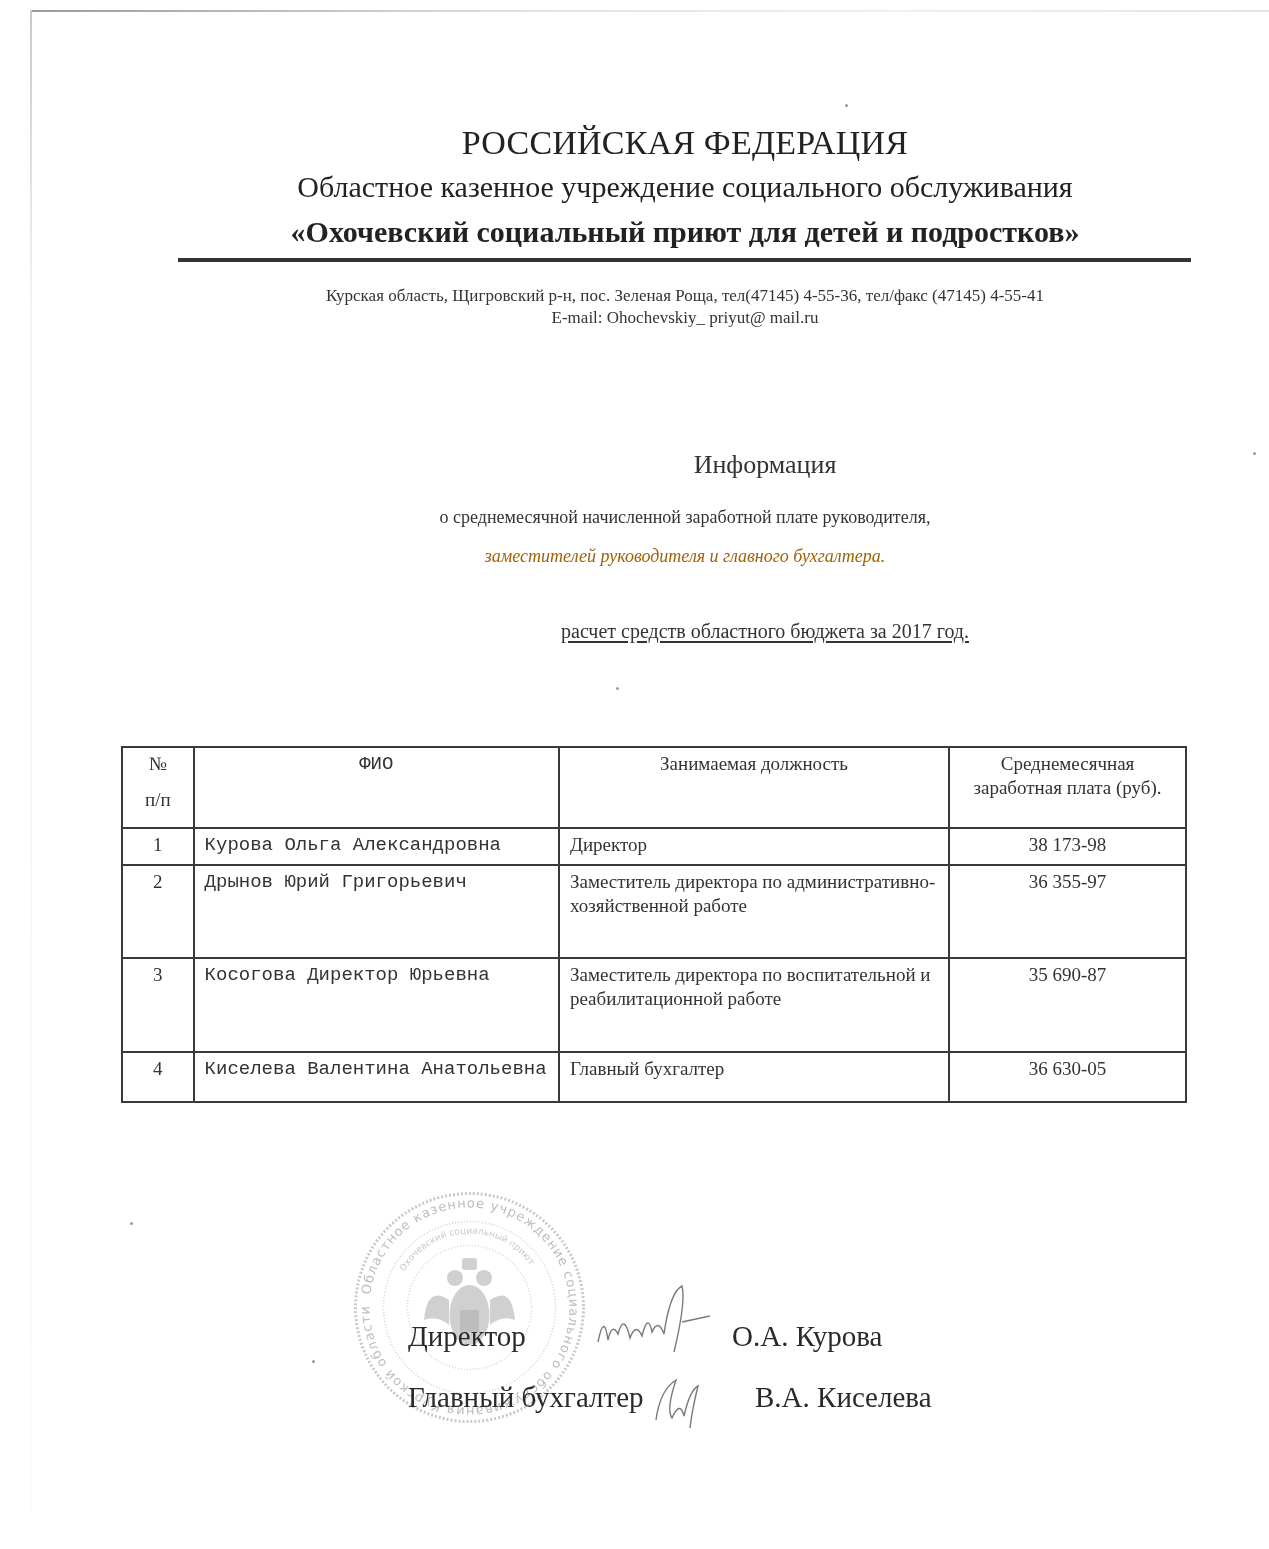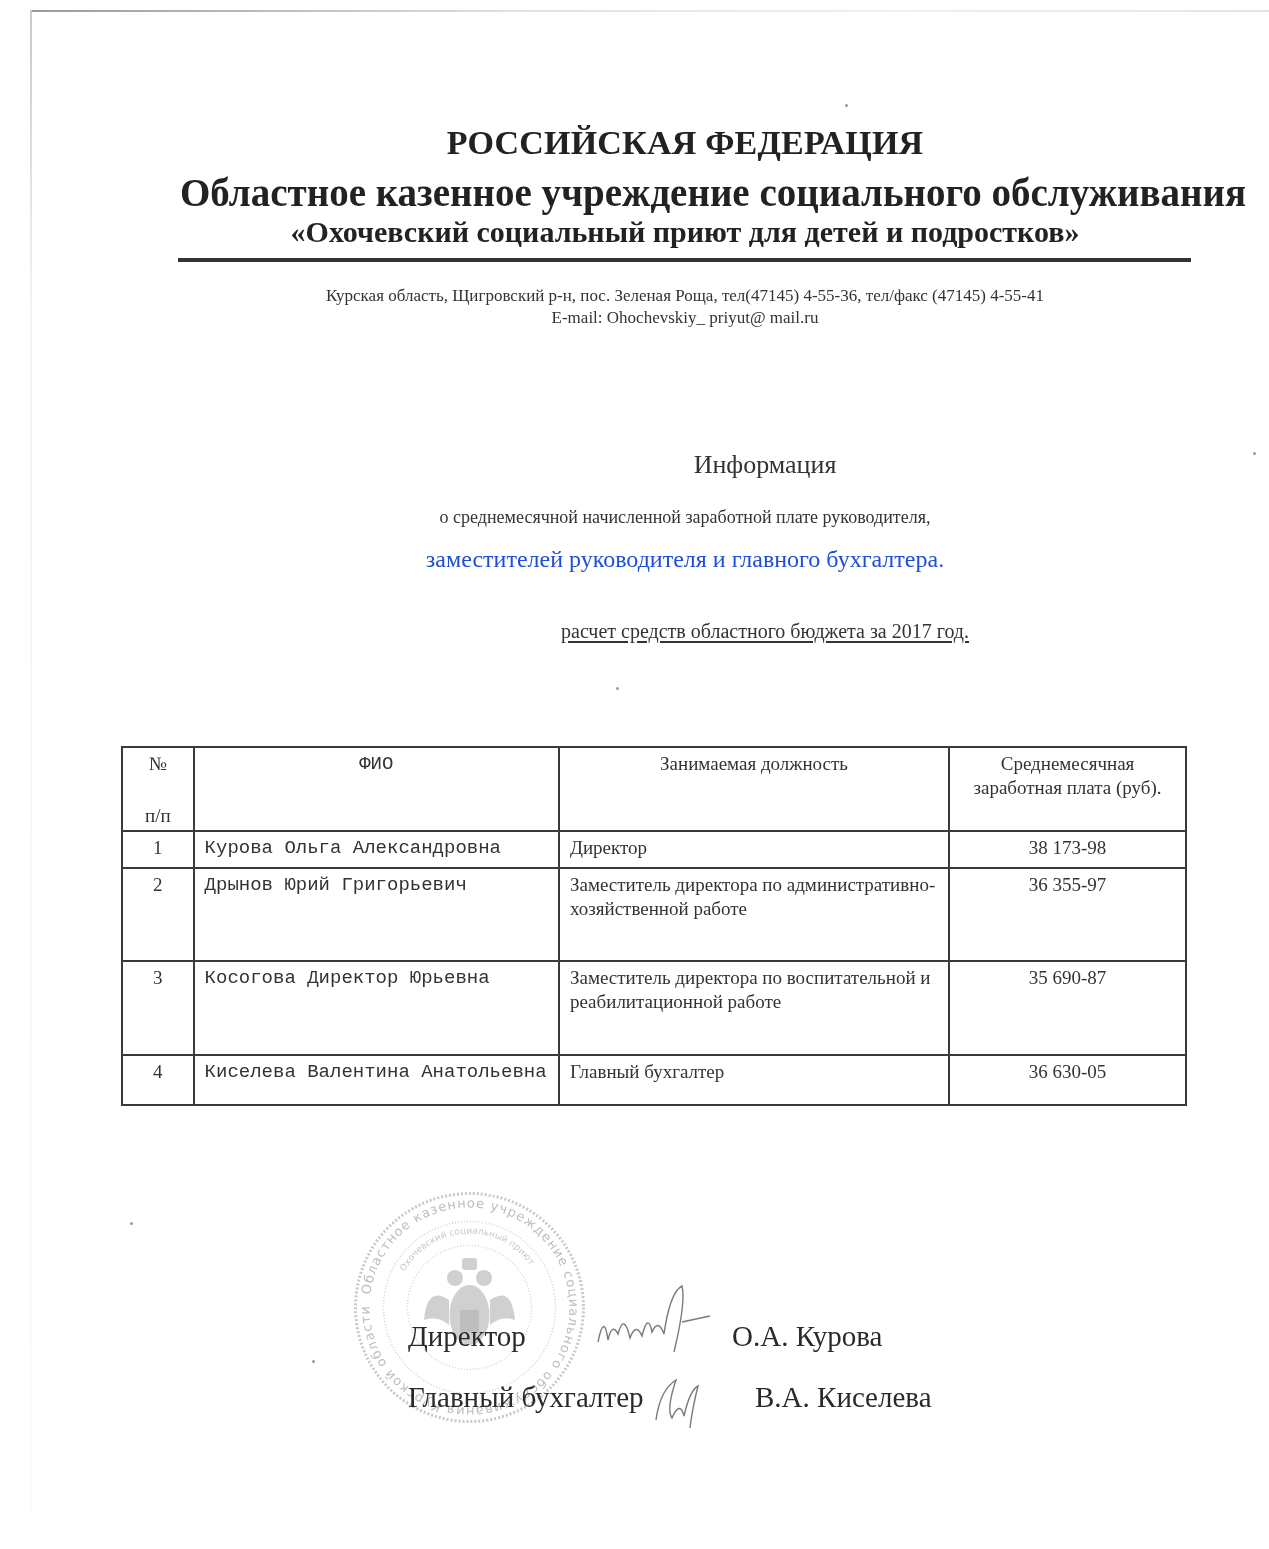--- a/index.html
+++ b/index.html
@@ -12,30 +12,30 @@
     position: absolute; left: 30px; top: 10px; width: 1239px; height: 2px;
     background: linear-gradient(to right, #9a9a9a, #e2e2e2 40%, #f0f0f0 70%, #e4e4e4);
   }
   .scan-edge-left {
     position: absolute; left: 30px; top: 10px; width: 2px; height: 1500px;
     background: linear-gradient(to bottom, #c8c8c8, #f4f4f4 20%, #fafafa);
   }
   .abs { position: absolute; white-space: nowrap; }
   .center { text-align: center; }
 
-  .h-country { left: 180px; width: 1010px; top: 124px; font-size: 34px; font-weight: bold; letter-spacing: 0.2px; }
-  .h-org1 { left: 180px; width: 1010px; top: 170px; font-size: 39px; font-weight: bold; }
+  .h-country { left: 180px; width: 1010px; top: 124px; font-size: 34px; font-weight: normal; letter-spacing: 0.2px; }
+  .h-org1 { left: 180px; width: 1010px; top: 170px; font-size: 30px; font-weight: normal; }
   .h-org2 { left: 180px; width: 1010px; top: 215px; font-size: 30px; font-weight: bold; }
   .h-rule { position: absolute; left: 178px; top: 258px; width: 1013px; height: 4px; background: #333333; }
   .addr { left: 180px; width: 1010px; top: 286px; font-size: 17px; color: #333; }
   .email { left: 180px; width: 1010px; top: 308px; font-size: 17px; color: #333; }
 
   .info-title { left: 250px; width: 1030px; top: 450px; font-size: 26px; color: #333; }
   .info-sub1 { left: 180px; width: 1010px; top: 507px; font-size: 18px; color: #333; }
-  .info-sub2 { left: 180px; width: 1010px; top: 546px; font-size: 24px; color: #1d4ed8; }
+  .info-sub2 { left: 180px; width: 1010px; top: 546px; font-size: 18px; color: #a16207; font-style: italic; }
   .budget { left: 250px; width: 1030px; top: 620px; font-size: 20px; color: #333; }
   .budget span { text-decoration: underline; text-underline-offset: 3px; }
 
   table.salary {
     position: absolute; left: 121px; top: 746px; width: 1066px;
     border-collapse: collapse; font-size: 19px; color: #333;
   }
   table.salary th, table.salary td {
     border: 2px solid #3a3a3a; vertical-align: top; padding: 4px 10px 2px 10px;
     font-weight: normal; line-height: 24px;
@@ -44,21 +44,21 @@
   .c-num { width: 50px; text-align: center; }
   .c-fio { width: 346px; font-family: Liberation Mono, monospace; }
   .c-pos { width: 371px; margin-left: 40px; }
   .c-sal { width: 216px; text-align: center; }
   tr.hdr { height: 81px; }
   tr.r1 { height: 37px; }
   tr.r2 { height: 93px; }
   tr.r3 { height: 94px; }
   tr.r4 { height: 50px; }
   td.sal-mid { vertical-align: middle; padding-top: 18px; }
-  th.num-h div:last-child { margin-top: 28px; }
+  th.num-h div:last-child { margin-top: 12px; }
 
   .stamp { position: absolute; left: 352px; top: 1190px; width: 235px; height: 235px; }
   .sig-line { font-size: 29px; color: #2a2a2a; }
   .sig-role1 { left: 408px; top: 1320px; }
   .sig-role2 { left: 408px; top: 1381px; }
   .sig-name1 { left: 732px; top: 1320px; }
   .sig-name2 { left: 755px; top: 1381px; }
   .signature { position: absolute; }
   .sig1 { left: 590px; top: 1282px; width: 130px; height: 80px; }
   .sig2 { left: 646px; top: 1370px; width: 70px; height: 60px; }

